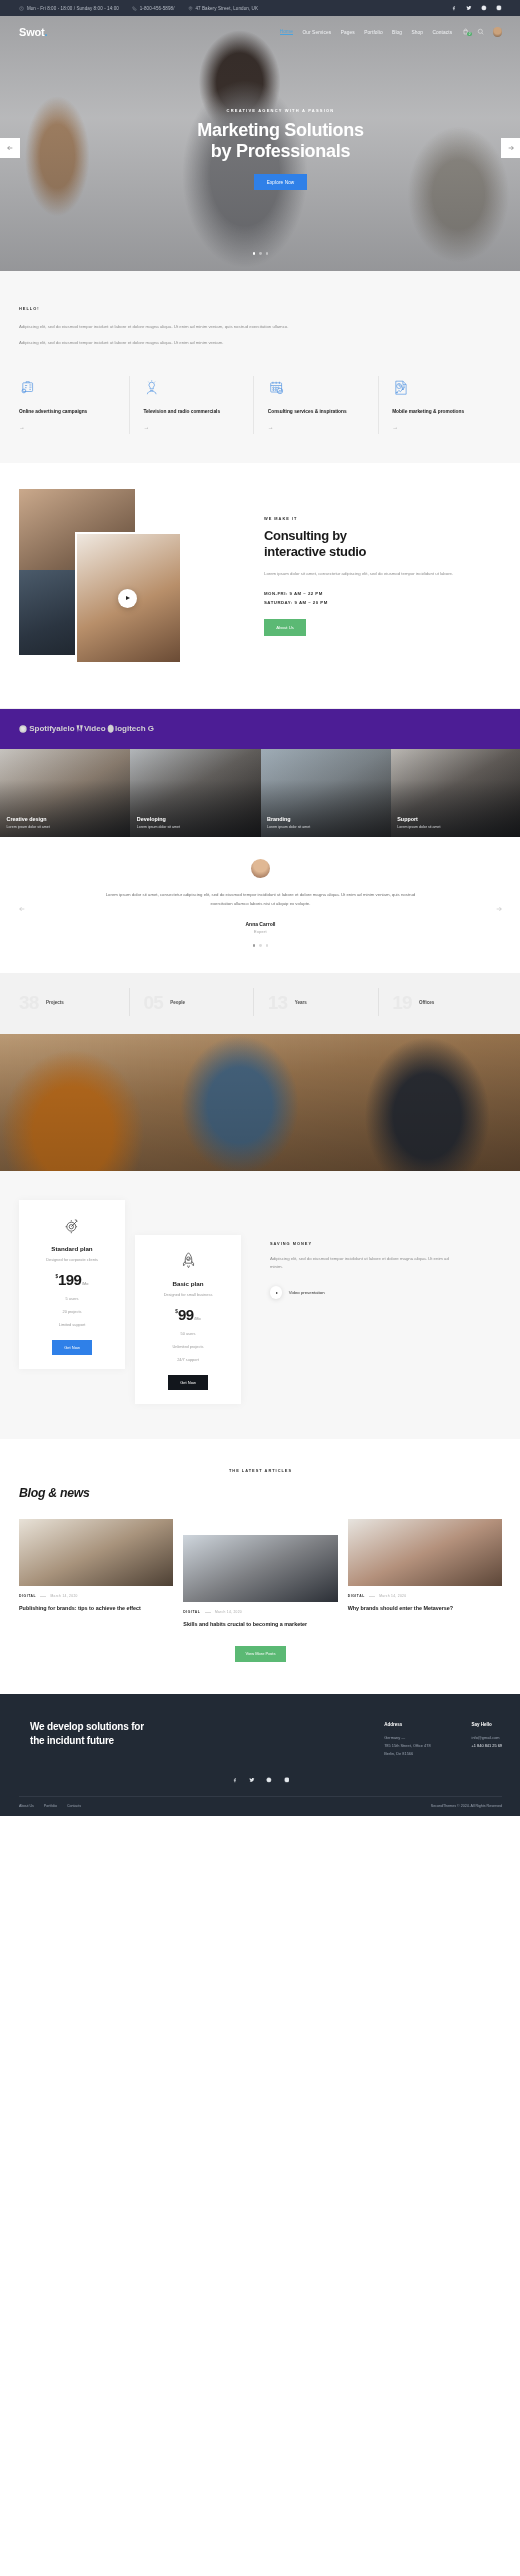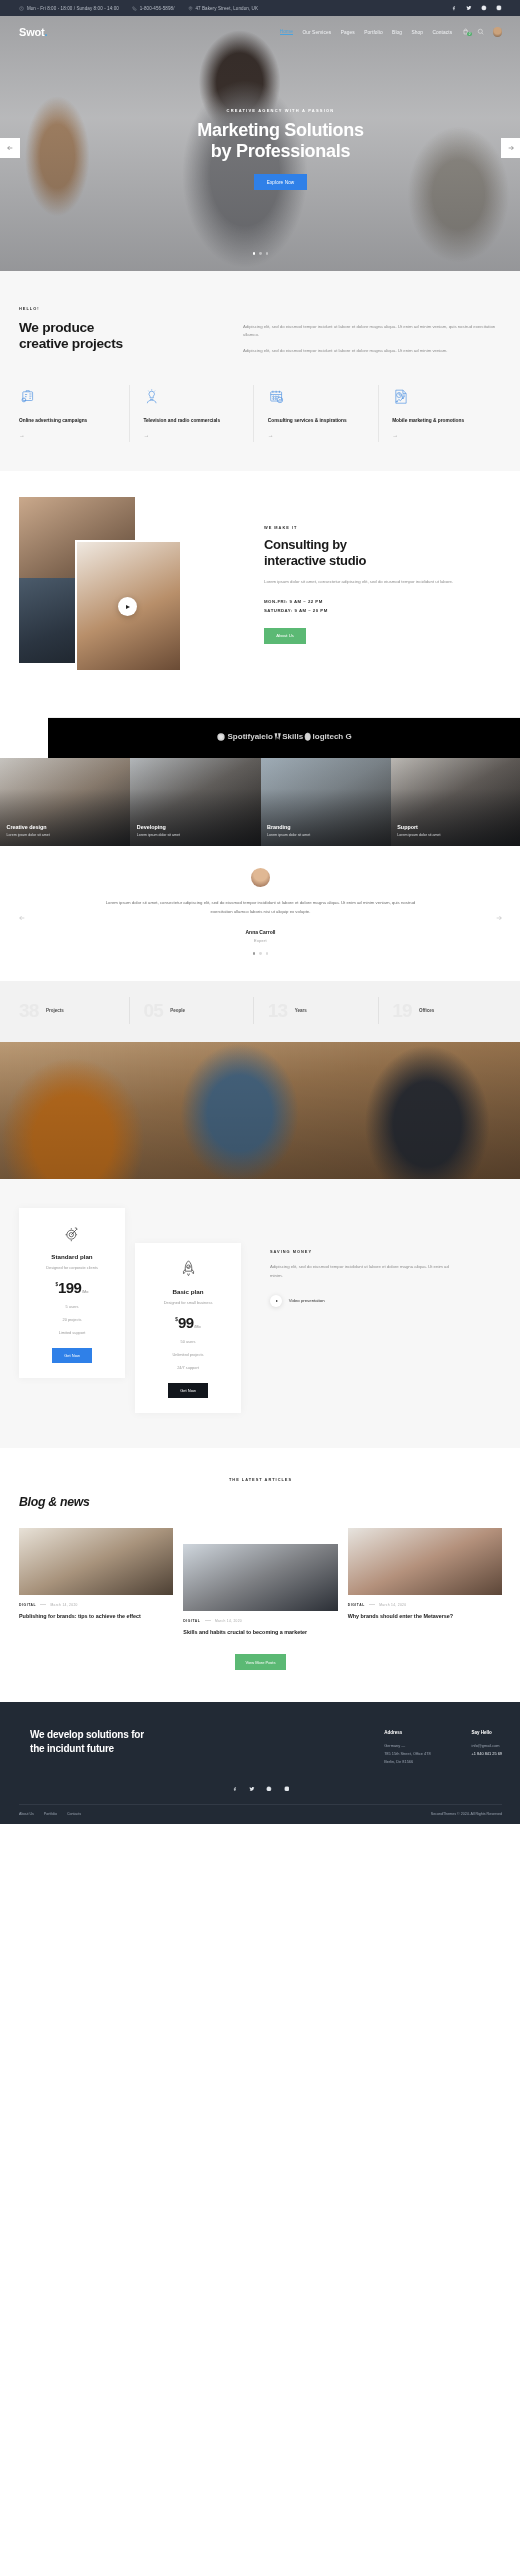--- a/index.html
+++ b/index.html
@@ -112,22 +112,22 @@
   .play i { width: 0; height: 0; border-left: 4.3px solid #222; border-top: 2.9px solid transparent;
     border-bottom: 2.9px solid transparent; margin-left: 1.4px; display:block;}
   .adv-text { flex: 1; padding-top: 27.5px; }
   .adv-h { font-size: 13px; font-weight: 700; line-height: 1.22; margin-top: 7.2px; letter-spacing:-0.3px;}
   .adv-p { font-size: 4.3px; color: #8d8d8d; line-height: 1.95; margin-top: 9.4px; }
   .adv-hours { margin-top: 11px; font-size: 4.3px; letter-spacing: 0.5px; color: #2b2b2b; line-height: 2.1; font-weight:600;}
   .btn-green { display: inline-block; margin-top: 12.3px; background: #5bb974; color: #fff;
     font-size: 4.3px; padding: 5.8px 12.3px; border: 0; cursor: pointer; }
 
   
-  .logos { background: #000000; border-top: 0.7px solid #efefef; padding: 14.5px 19px 16px;
-    display: flex; align-items: center; justify-content: center; margin-left: 48px; }
+  .logos { background: #4c1d95; border-top: 0.7px solid #efefef; padding: 14.5px 19px 16px;
+    display: flex; align-items: center; justify-content: flex-start; }
   .logo { color: #d2d2d2; font-size: 8px; font-weight: 600; display: flex; align-items: center; gap: 2.2px; }
   .logo svg { fill: #d2d2d2; display:block;}
 
   
   .cards { display: flex; height: 88px; }
   .card { flex: 1; position: relative; overflow: hidden; cursor: pointer; }
   .card .img { position: absolute; inset: 0; }
   .c1 .img { background: linear-gradient(150deg,#e6e2dc,#9b8b7b 50%,#2c2a28); }
   .c2 .img { background: linear-gradient(150deg,#cfd3d6,#6e6a66 45%,#201d1b); }
   .c3 .img { background: linear-gradient(150deg,#b8c7d2,#8b949a 45%,#3c3a38); }
@@ -352,24 +352,20 @@
     <div class="hero-dots">
       <i class="on"></i>
       <i></i>
       <i></i>
     </div>
   </div>
 
   <div class="produce">
     <div class="eyebrow">HELLO!</div>
     <div class="prod-row">
-      <div class="prod-h">
-        <div>We produce</div>
-        <div>creative projects</div>
-      </div>
       <div class="prod-copy">
         <p>Adipiscing elit, sed do eiusmod tempor incidunt ut labore et dolore magna aliqua. Ut enim ad minim veniam, quis nostrud exercitation ullamco.</p>
         <p>Adipiscing elit, sed do eiusmod tempor incidunt ut labore et dolore magna aliqua. Ut enim ad minim veniam.</p>
       </div>
     </div>
 
     <div class="features">
       <div class="feat">
         <div class="feat-ico">
           <svg viewBox="0 0 32 32">
@@ -468,21 +464,21 @@
     </div>
     <div class="logo">
         <span>alelo</span>
       </div>
     <div class="logo">
       <svg width="9.4" height="9.4" viewBox="0 0 24 24">
           <path d="M4 3h7l-3.5 18L4 3zm16 0l-4.2 18L13 3h7zM11.2 13.5h2.1l1 4h-1.6l-.4-1.6h-1.4l.3-2.4z"></path>
         </svg>
     </div>
     <div class="logo">
-        <span>Skills</span>
+        <span>Video</span>
       </div>
     <div class="logo">
       <svg width="9.4" height="9.4" viewBox="0 0 24 24" fill="none" stroke="#d2d2d2" stroke-width="1.5">
           <ellipse cx="12" cy="12" rx="7" ry="9.5"></ellipse>
           <ellipse cx="12" cy="12" rx="4" ry="6.2"></ellipse>
           <circle cx="12" cy="9.5" r="1.1" fill="#d2d2d2"></circle>
           <circle cx="12" cy="14.5" r="1.1" fill="#d2d2d2"></circle>
         </svg>
     </div>
     <div class="logo">

